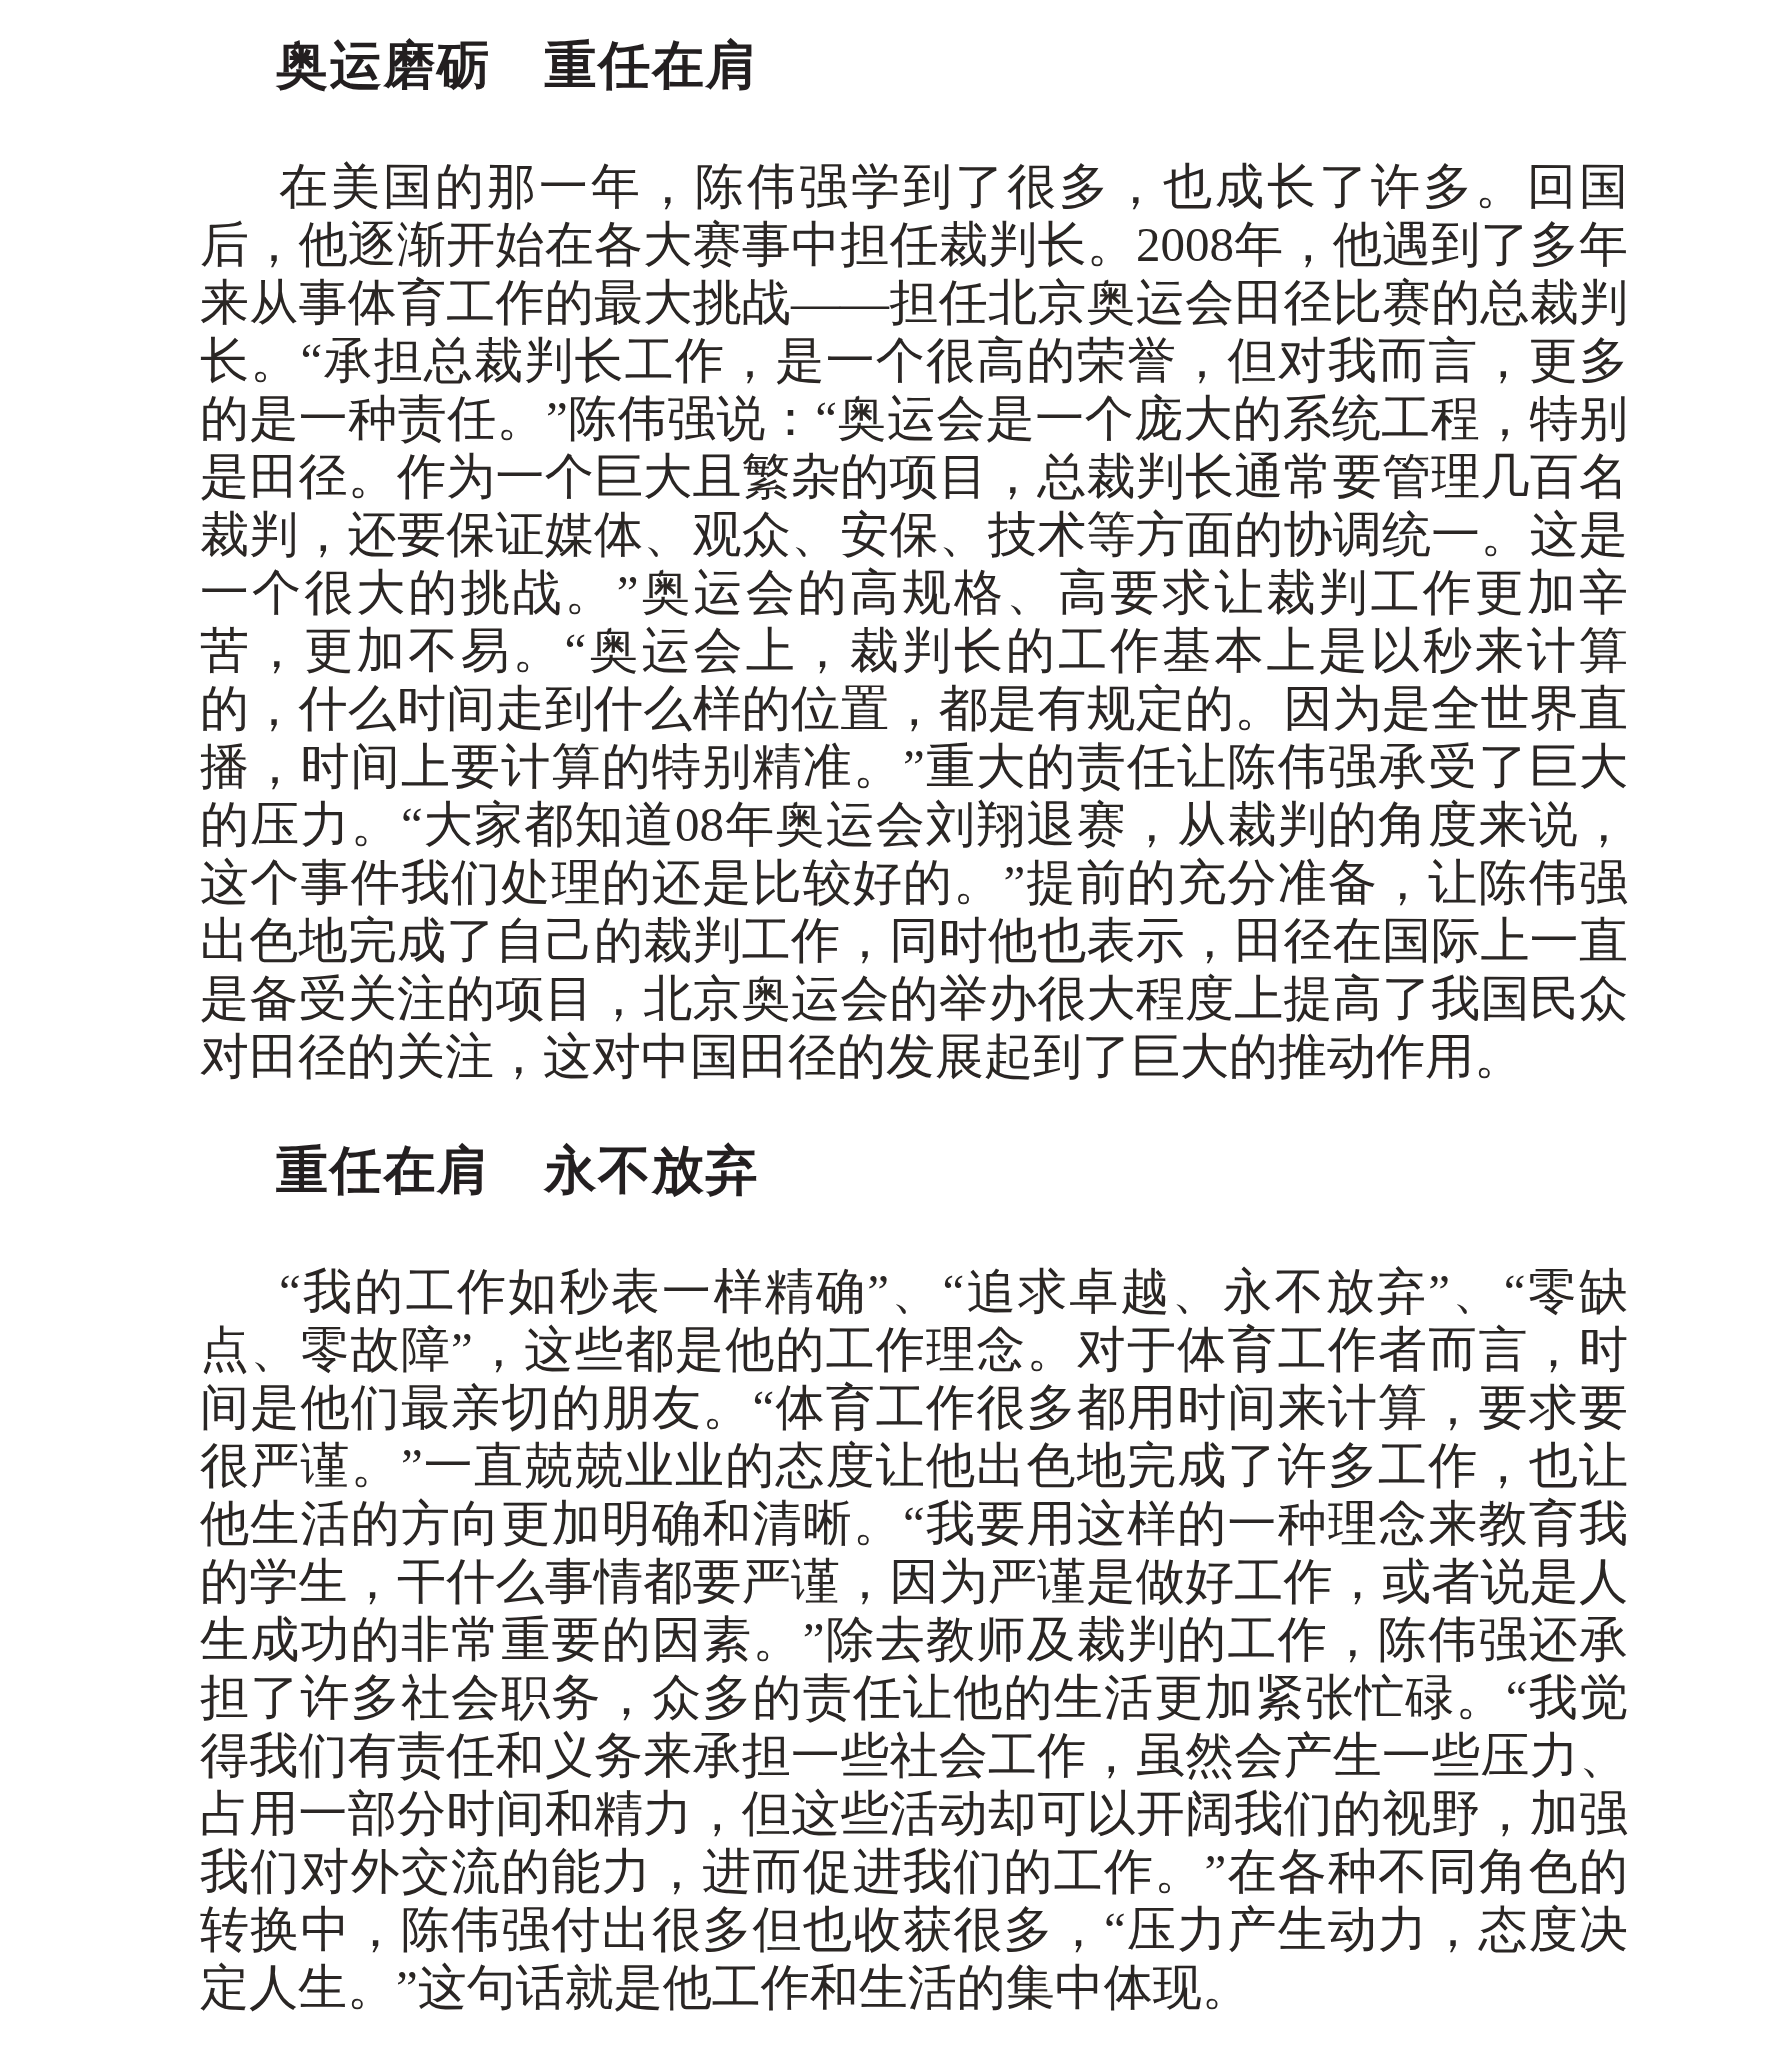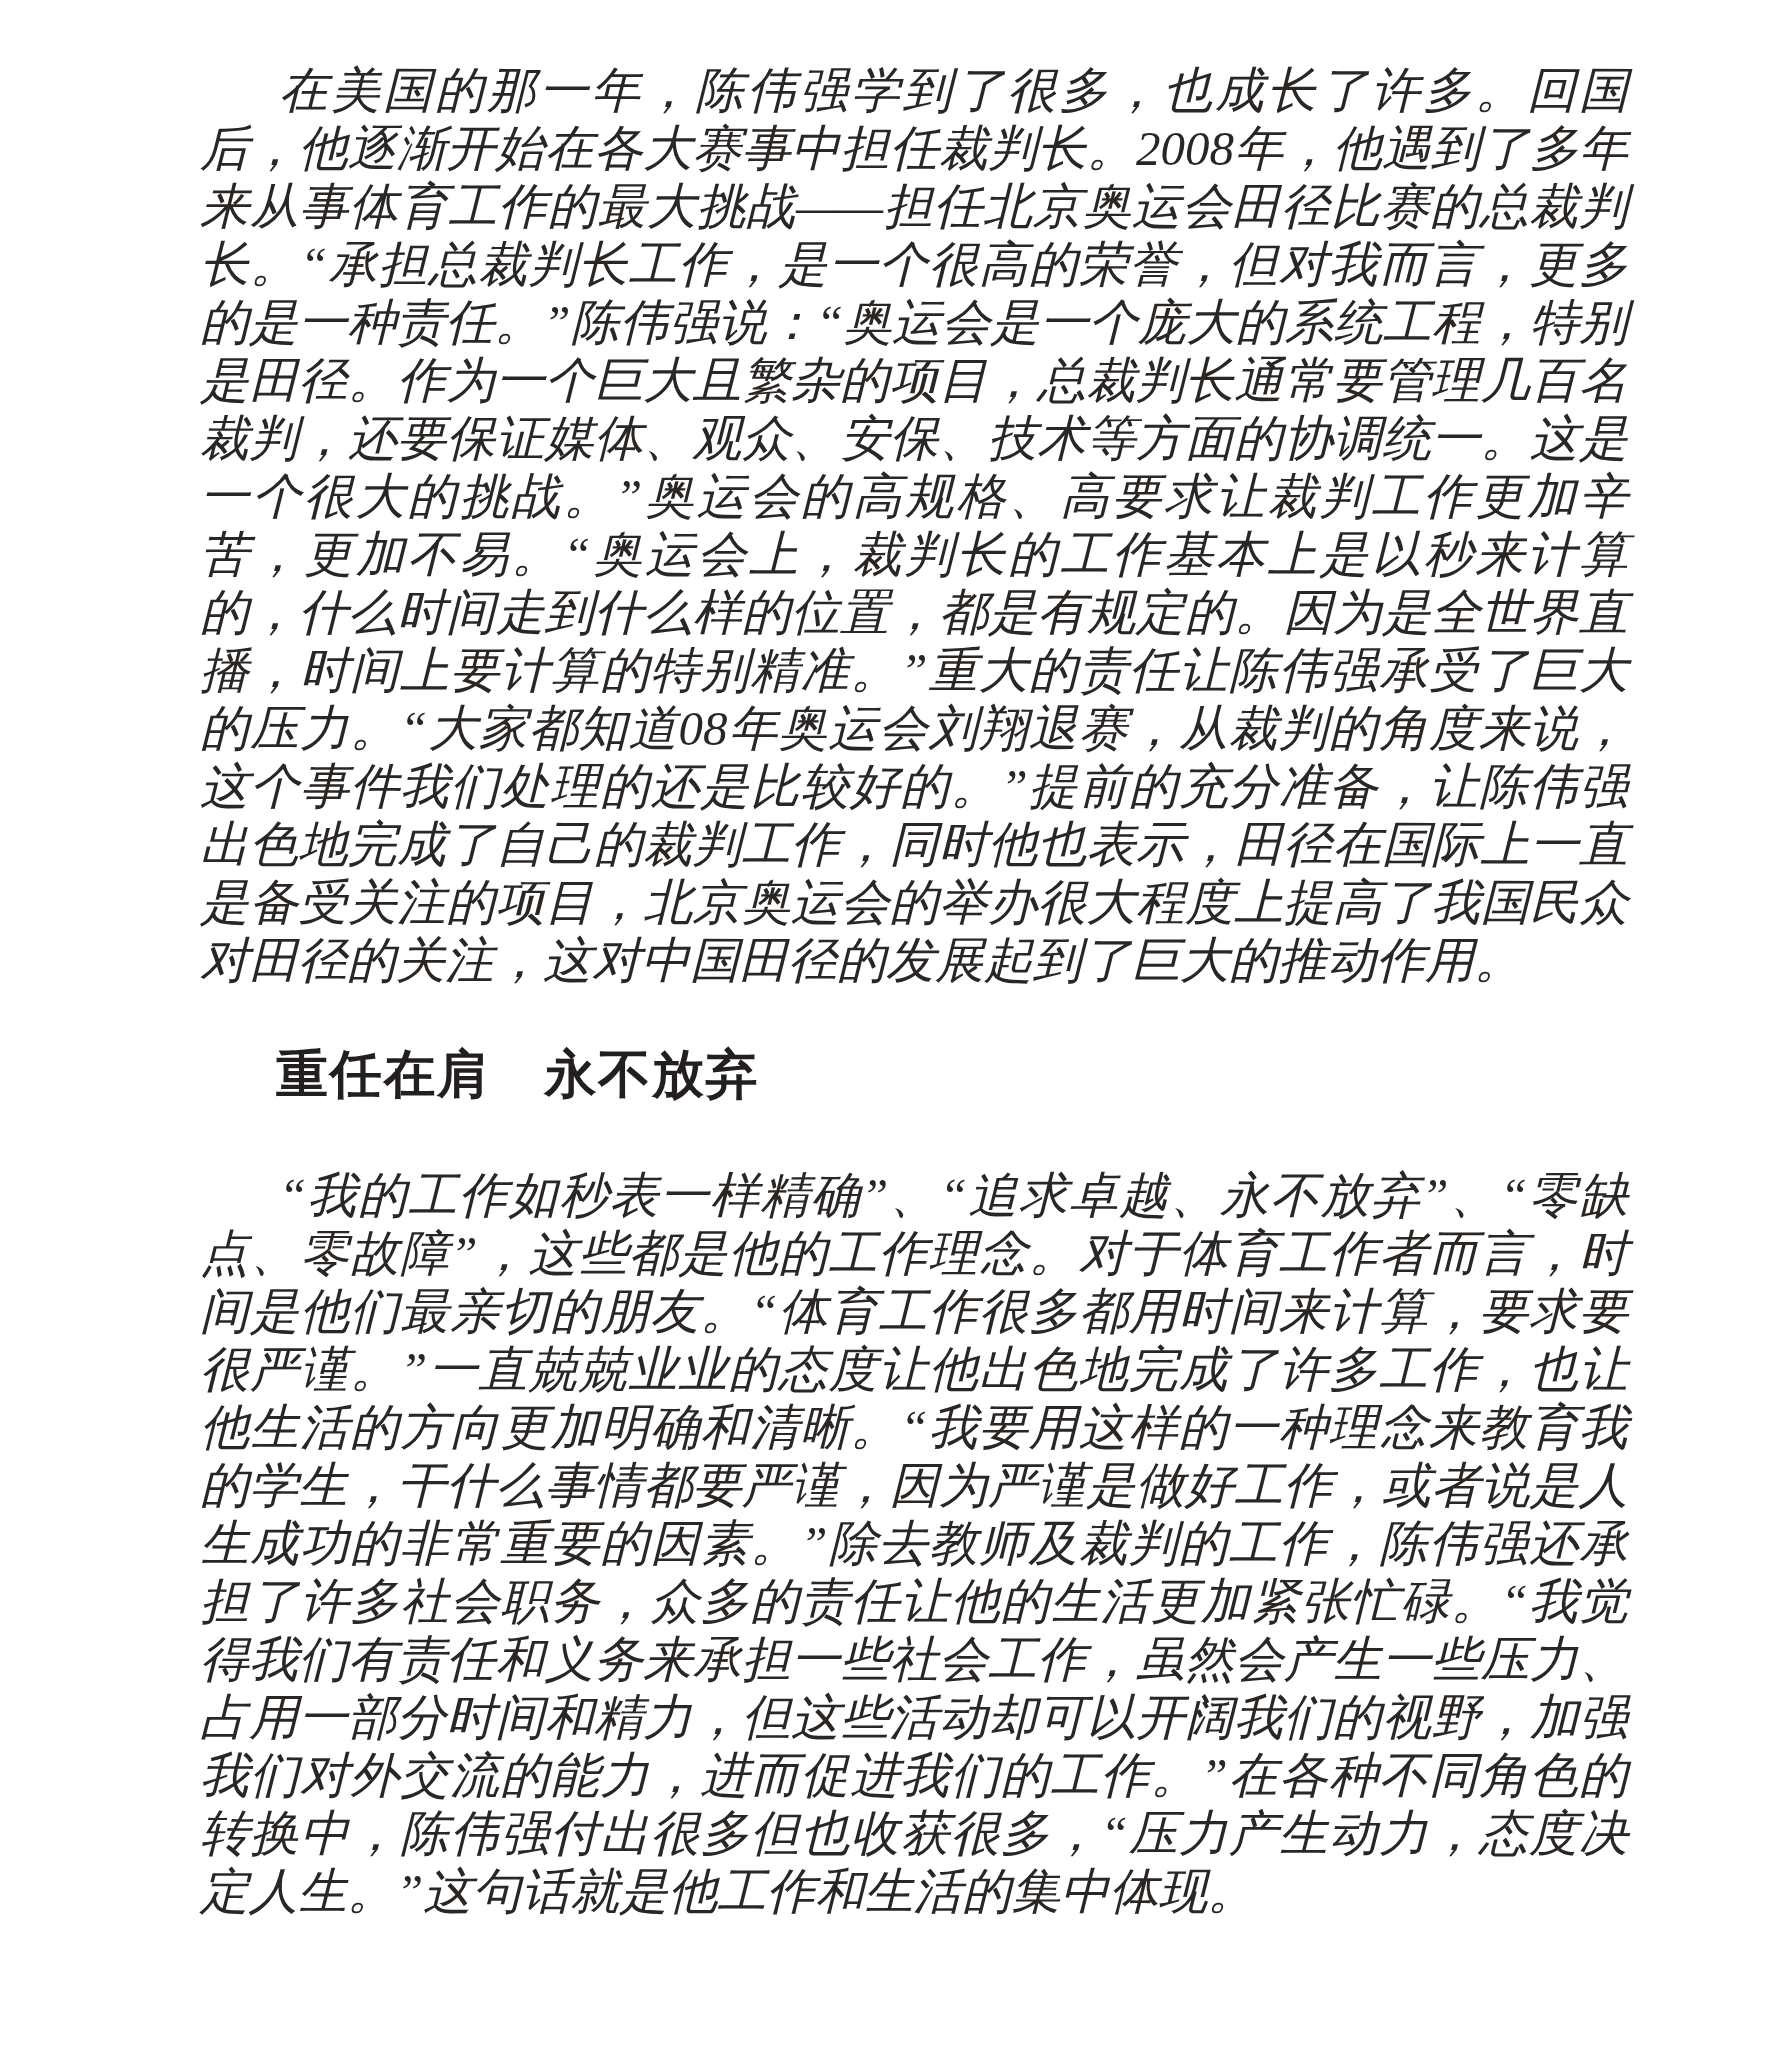--- a/index.html
+++ b/index.html
@@ -41,29 +41,29 @@
   .section-body {
     margin: 62px 0 0 0;
     padding: 0;
     font-family: "Liberation Serif", "DejaVu Serif", serif;
     font-size: 49px;
     line-height: 58px;
     color: #2a2624;
     text-align: justify;
     text-justify: inter-ideograph;
     text-indent: 79px;
-    font-style: italic;
   }
 </style>
 </head>
 <body>
 
 <div class="page">
   <div class="content">
 
+    <h2 class="section-heading first">奥运磨砺　重任在肩</h2>
     <p class="section-body">在美国的那一年，陈伟强学到了很多，也成长了许多。回国后，他逐渐开始在各大赛事中担任裁判长。2008年，他遇到了多年来从事体育工作的最大挑战——担任北京奥运会田径比赛的总裁判长。“承担总裁判长工作，是一个很高的荣誉，但对我而言，更多的是一种责任。”陈伟强说：“奥运会是一个庞大的系统工程，特别是田径。作为一个巨大且繁杂的项目，总裁判长通常要管理几百名裁判，还要保证媒体、观众、安保、技术等方面的协调统一。这是一个很大的挑战。”奥运会的高规格、高要求让裁判工作更加辛苦，更加不易。“奥运会上，裁判长的工作基本上是以秒来计算的，什么时间走到什么样的位置，都是有规定的。因为是全世界直播，时间上要计算的特别精准。”重大的责任让陈伟强承受了巨大的压力。“大家都知道08年奥运会刘翔退赛，从裁判的角度来说，这个事件我们处理的还是比较好的。”提前的充分准备，让陈伟强出色地完成了自己的裁判工作，同时他也表示，田径在国际上一直是备受关注的项目，北京奥运会的举办很大程度上提高了我国民众对田径的关注，这对中国田径的发展起到了巨大的推动作用。</p>
 
     <h2 class="section-heading later">重任在肩　永不放弃</h2>
     <p class="section-body">“我的工作如秒表一样精确”、“追求卓越、永不放弃”、“零缺点、零故障”，这些都是他的工作理念。对于体育工作者而言，时间是他们最亲切的朋友。“体育工作很多都用时间来计算，要求要很严谨。”一直兢兢业业的态度让他出色地完成了许多工作，也让他生活的方向更加明确和清晰。“我要用这样的一种理念来教育我的学生，干什么事情都要严谨，因为严谨是做好工作，或者说是人生成功的非常重要的因素。”除去教师及裁判的工作，陈伟强还承担了许多社会职务，众多的责任让他的生活更加紧张忙碌。“我觉得我们有责任和义务来承担一些社会工作，虽然会产生一些压力、占用一部分时间和精力，但这些活动却可以开阔我们的视野，加强我们对外交流的能力，进而促进我们的工作。”在各种不同角色的转换中，陈伟强付出很多但也收获很多，“压力产生动力，态度决定人生。”这句话就是他工作和生活的集中体现。</p>
 
   </div>
 </div>
 
 
 </body></html>

